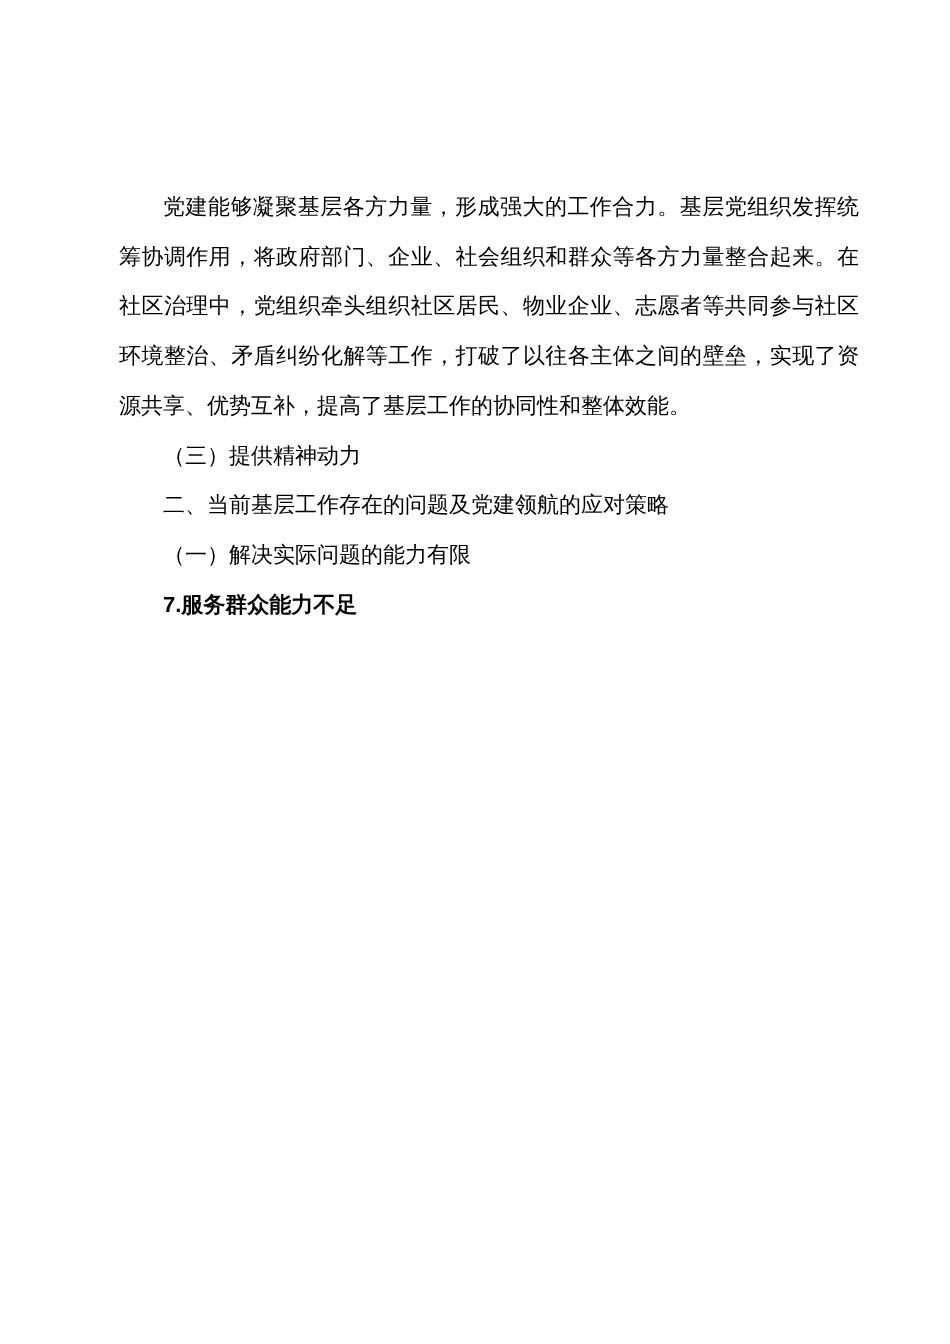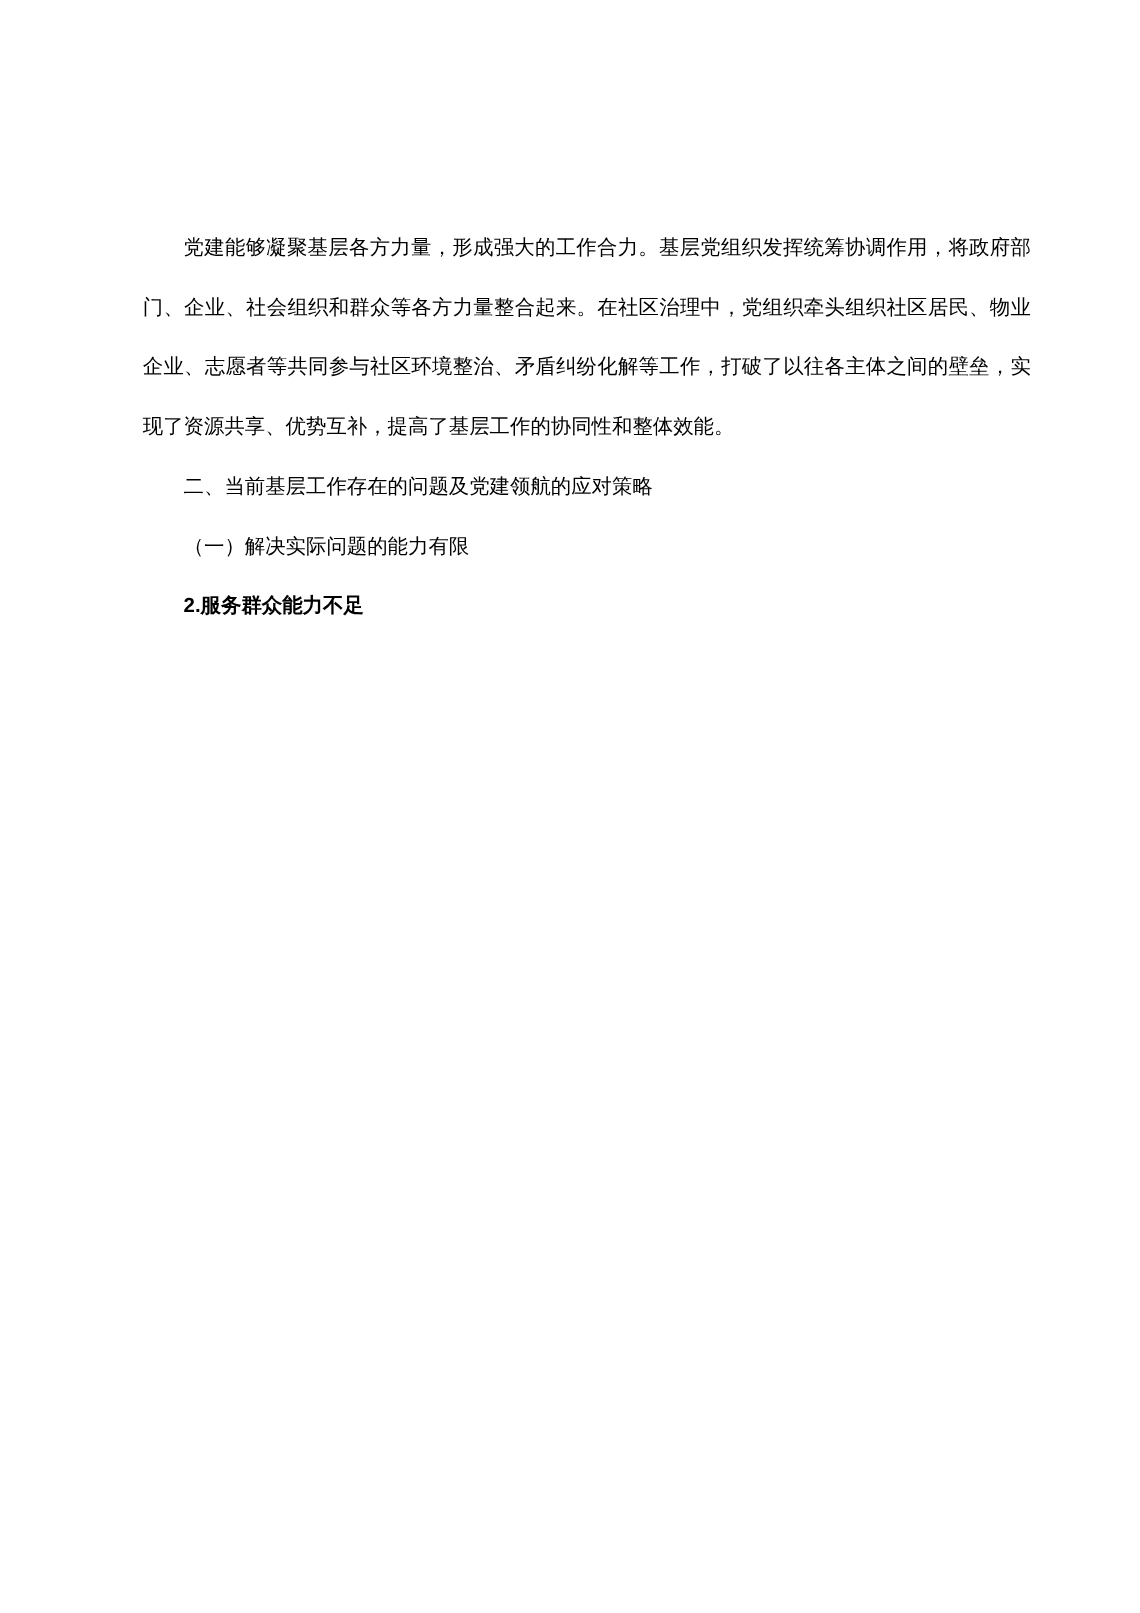--- a/index.html
+++ b/index.html
@@ -14,21 +14,21 @@
     background: #ffffff;
     overflow: hidden;
     font-family: "Liberation Sans", "DejaVu Sans", sans-serif;
   }
   .content {
     position: absolute;
     left: 119px;
     top: 182px;
     width: 740px;
     color: #000000;
-    font-size: 17px;
+    font-size: 22px;
     line-height: 49.7px;
     text-align: justify;
     text-justify: inter-ideograph;
     letter-spacing: 0px;
   }
   .content p {
     margin: 0;
     padding: 0;
     text-indent: 2em;
   }
@@ -39,17 +39,18 @@
   .content p.heading {
     text-align: left;
   }
 </style>
 </head>
 <body>
 
 <div class="page">
   <div class="content">
     <p class="para">党建能够凝聚基层各方力量，形成强大的工作合力。基层党组织发挥统筹协调作用，将政府部门、企业、社会组织和群众等各方力量整合起来。在社区治理中，党组织牵头组织社区居民、物业企业、志愿者等共同参与社区环境整治、矛盾纠纷化解等工作，打破了以往各主体之间的壁垒，实现了资源共享、优势互补，提高了基层工作的协同性和整体效能。</p>
+    <p class="para heading">（三）提供精神动力</p>
     <p class="para heading">二、当前基层工作存在的问题及党建领航的应对策略</p>
     <p class="para heading">（一）解决实际问题的能力有限</p>
-    <p class="para bold">2.服务群众能力不足</p>
+    <p class="para bold">7.服务群众能力不足</p>
   </div>
 </div>
 
 </body></html>

